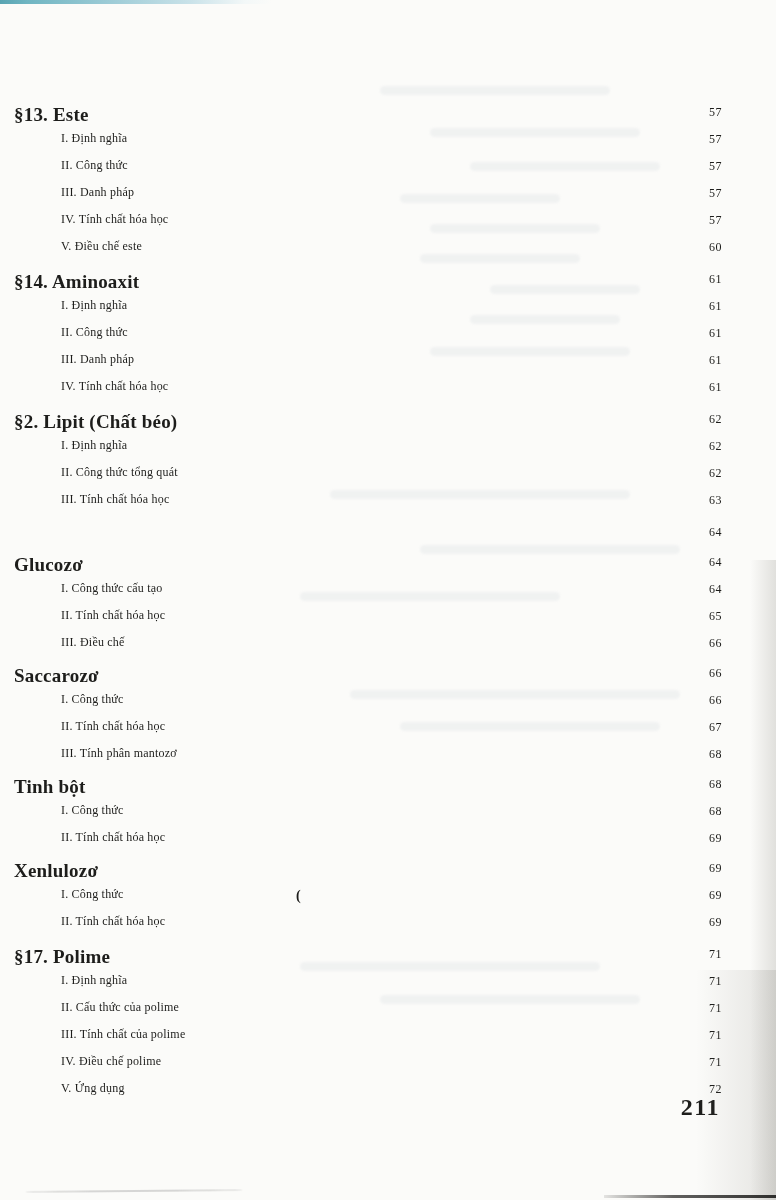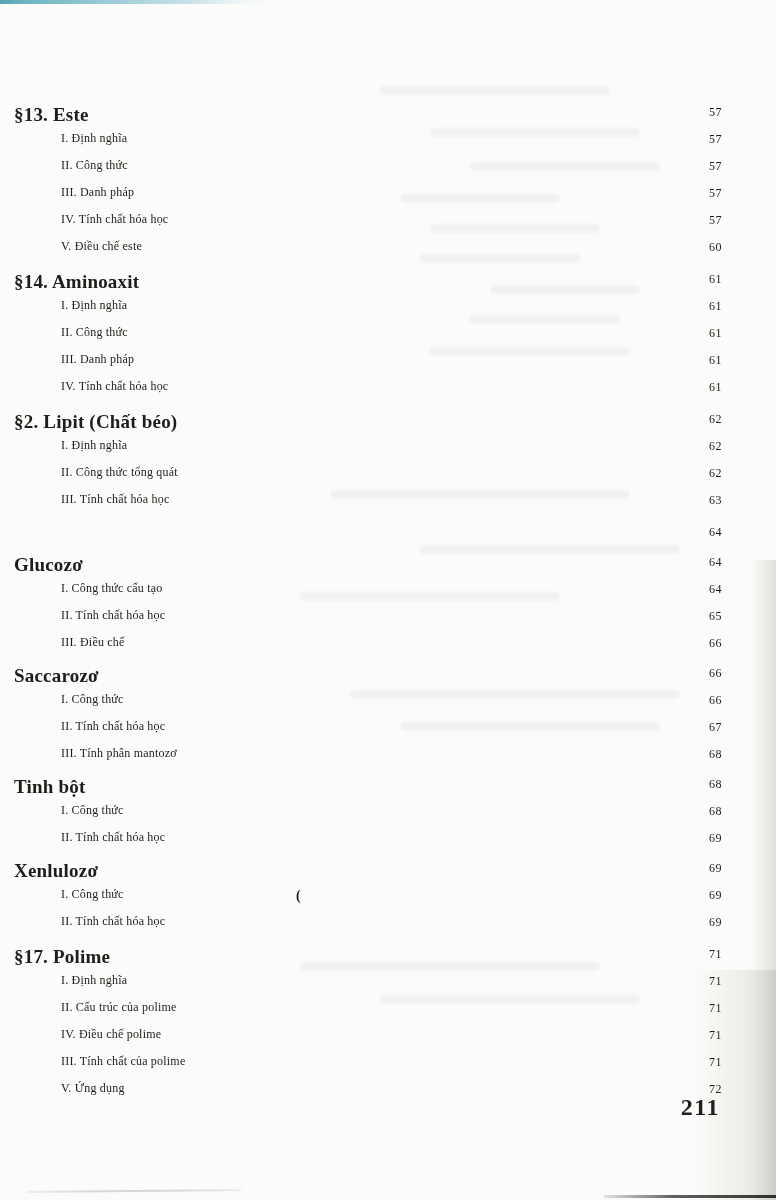--- a/index.html
+++ b/index.html
@@ -225,29 +225,29 @@
       </div>
       <div class="row section">
         <span class="label">§17. Polime</span>
         <span class="page-num">71</span>
       </div>
       <div class="row item">
         <span class="label">I. Định nghĩa</span>
         <span class="page-num">71</span>
       </div>
       <div class="row item">
-        <span class="label">II. Cấu trúc của polime</span>
+        <span class="label">II. Cấu thức của polime</span>
+        <span class="page-num">71</span>
+      </div>
+      <div class="row item">
+        <span class="label">III. Tính chất của polime</span>
         <span class="page-num">71</span>
       </div>
       <div class="row item">
         <span class="label">IV. Điều chế polime</span>
-        <span class="page-num">71</span>
-      </div>
-      <div class="row item">
-        <span class="label">III. Tính chất của polime</span>
         <span class="page-num">71</span>
       </div>
       <div class="row item">
         <span class="label">V. Ứng dụng</span>
         <span class="page-num">72</span>
       </div>
     </div>
 
   <div class="folio">211</div>
 

